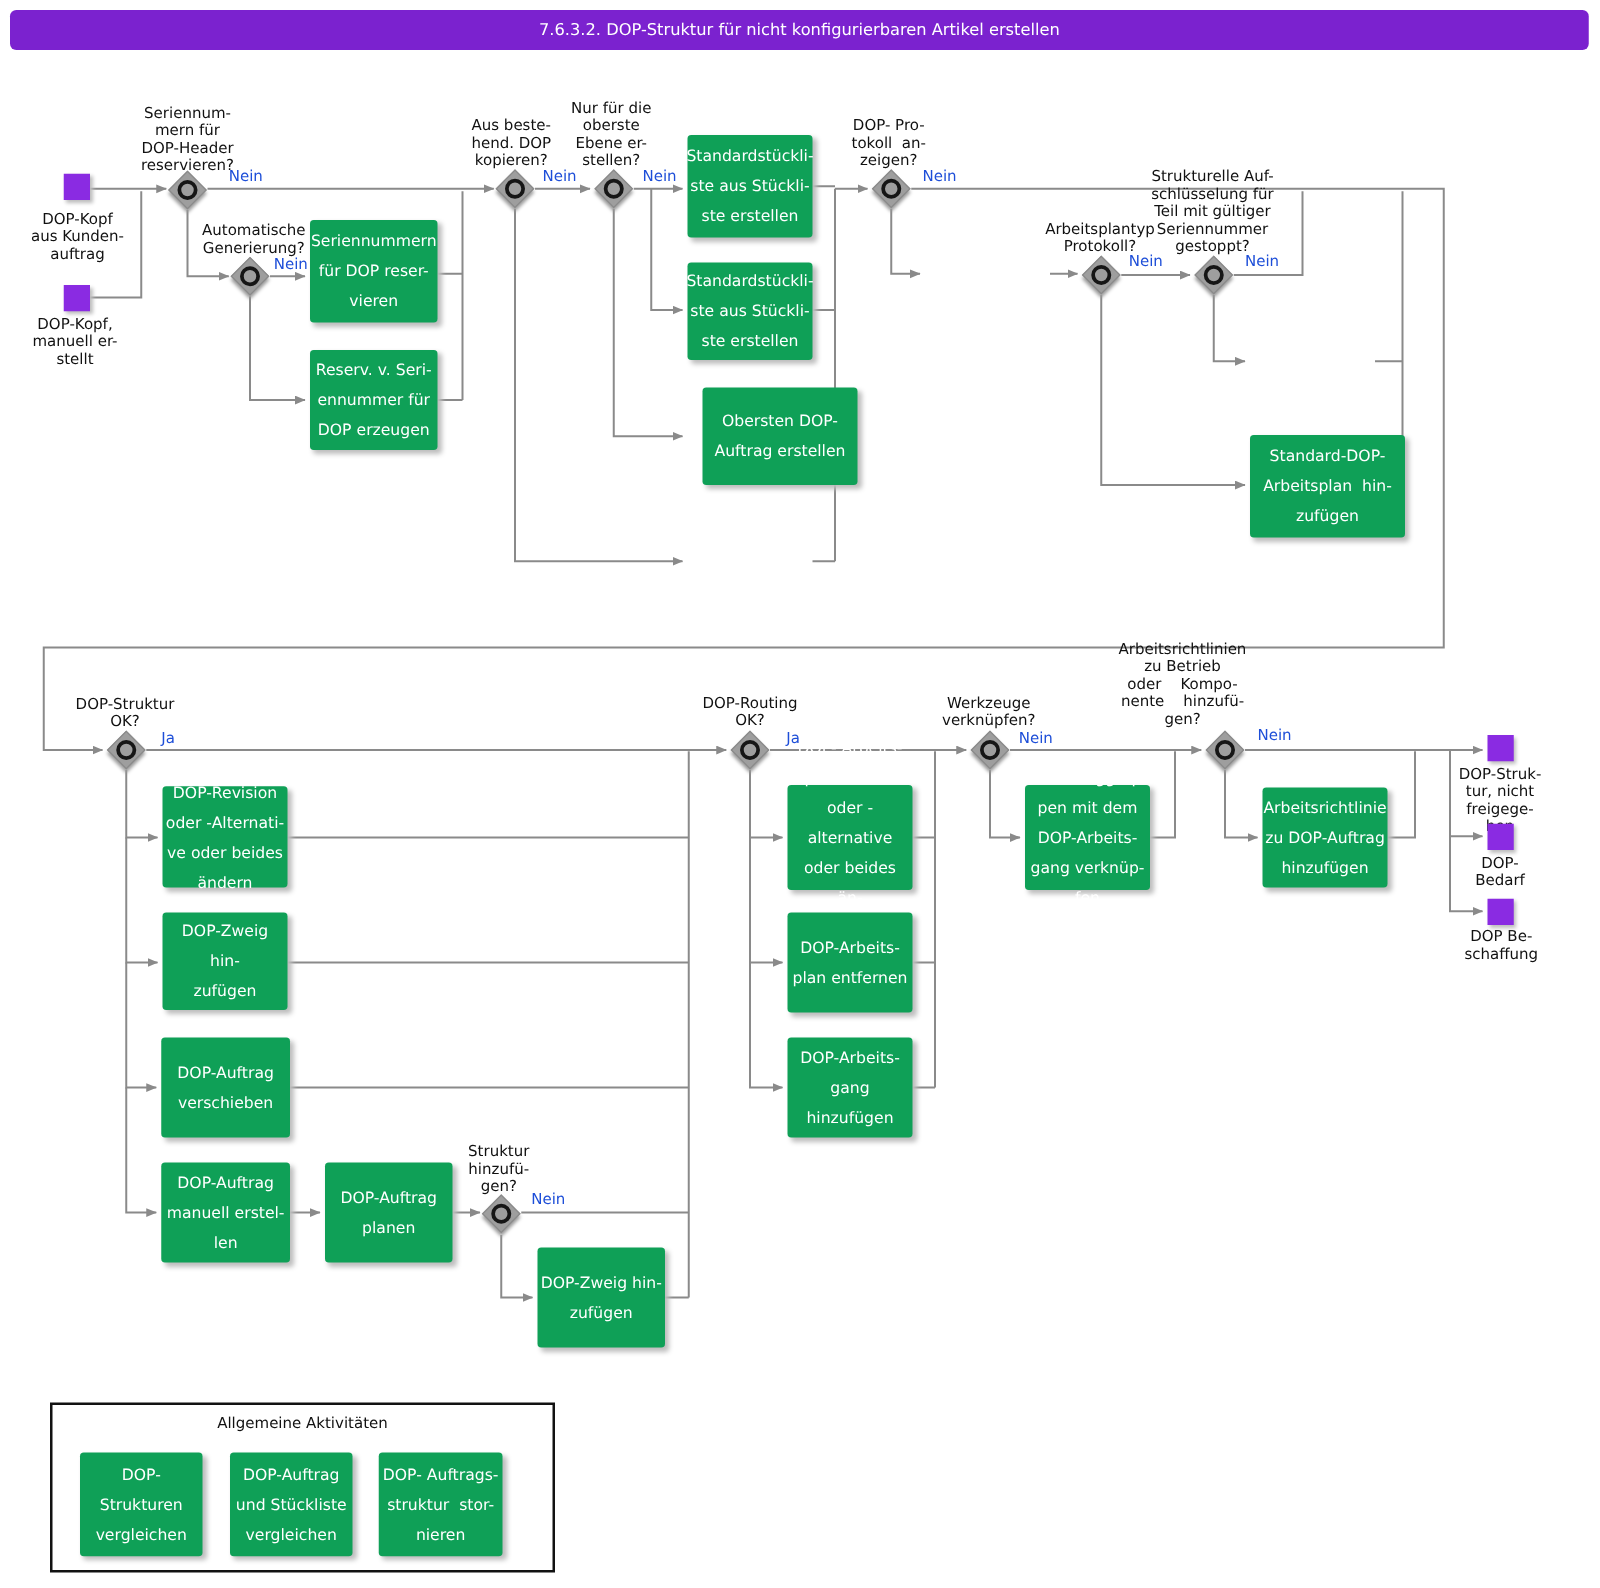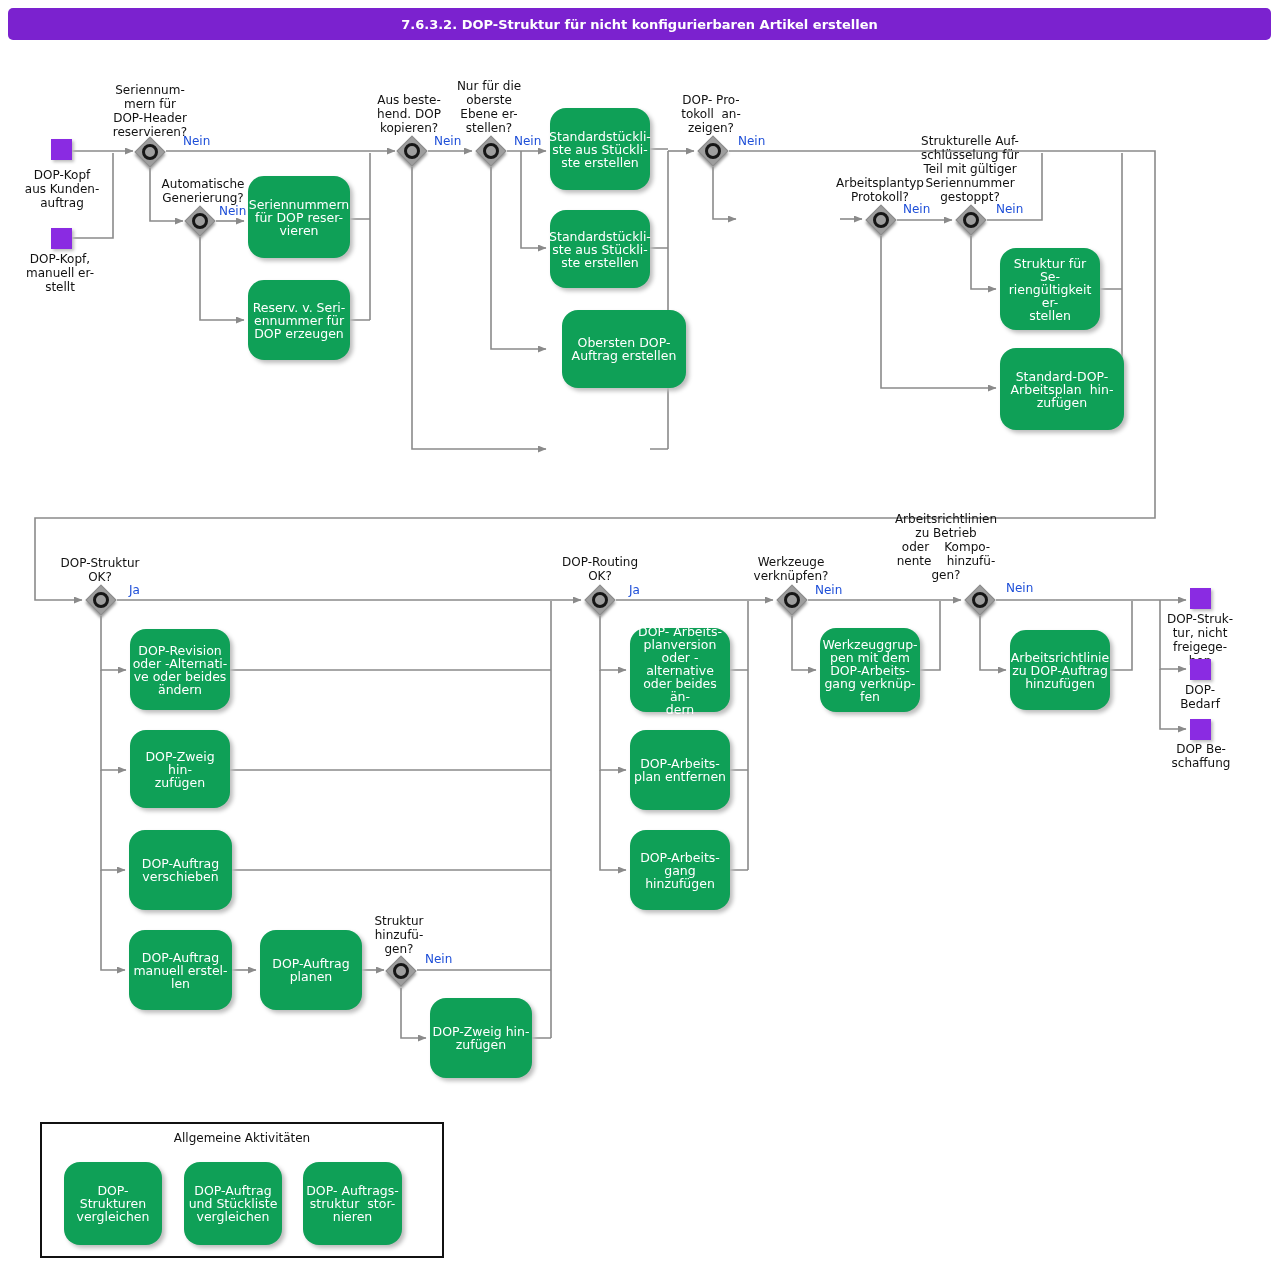--- a/index.html
+++ b/index.html
@@ -1,25 +1,25 @@
 <!DOCTYPE html>
 <html><head>
 <meta charset="utf-8">
 <style>
   html,body{margin:0;padding:0;background:#ffffff;}
   .canvas{position:relative;width:1280px;height:1270px;background:#ffffff;
           font-family:"DejaVu Sans",sans-serif;overflow:hidden;}
   .header-bar{position:absolute;left:8px;top:8px;width:1263px;height:32px;
-          background:#7b22cf;border-radius:5px;color:#ffffff;font-weight:bold;
+          background:#7b22cf;border-radius:5px;color:#ffffff;font-weight:normal;
           font-size:13px;display:flex;align-items:center;justify-content:center;z-index:2;}
   svg.connectors{position:absolute;left:0;top:0;z-index:1;}
   .ln{fill:none;stroke:#8a8a8a;stroke-width:1.6;}
-  .activity{position:absolute;background:#0fa057;color:#ffffff;border-radius:16px;
+  .activity{position:absolute;background:#0fa057;color:#ffffff;border-radius:3px;
           display:flex;align-items:center;justify-content:center;text-align:center;
-          font-size:12.5px;line-height:13px;white-space:pre-wrap;
+          font-size:12.5px;line-height:24px;white-space:pre-wrap;
           box-shadow:3px 3px 4px #bdbdbd;z-index:2;box-sizing:border-box;padding:2px;}
   .diamond{position:absolute;width:22px;height:22px;background:#9e9e9e;
           border:1px solid #8a8a8a;transform:rotate(45deg);
           box-shadow:2px 2px 3px #9a9a9a;z-index:3;
           display:flex;align-items:center;justify-content:center;box-sizing:border-box;}
   .ring{width:10px;height:10px;border:3px solid #161616;border-radius:50%;background:transparent;}
   .snode{position:absolute;width:21px;height:21px;background:#8a2be2;
           box-shadow:2px 2px 3px #bdbdbd;z-index:3;}
   .nlabel{position:absolute;transform:translateX(-50%);text-align:center;
           font-size:12px;line-height:14px;color:#111111;white-space:pre-wrap;z-index:2;}
@@ -219,23 +219,20 @@
 ennummer für
 DOP erzeugen</div>
   <div class="activity" style="left:550px;top:108px;width:100px;height:82px">Standardstückli-
 ste aus Stückli-
 ste erstellen</div>
   <div class="activity" style="left:550px;top:210px;width:100px;height:78px">Standardstückli-
 ste aus Stückli-
 ste erstellen</div>
   <div class="activity" style="left:562px;top:310px;width:124px;height:78px">Obersten DOP-
 Auftrag erstellen</div>
-  <div class="activity" style="left:1000px;top:248px;width:100px;height:82px">Struktur für Se-
-riengültigkeit er-
-stellen</div>
   <div class="activity" style="left:1000px;top:348px;width:124px;height:82px">Standard-DOP-
 Arbeitsplan  hin-
 zufügen</div>
   <div class="activity" style="left:130px;top:629px;width:100px;height:81px">DOP-Revision
 oder -Alternati-
 ve oder beides
 ändern</div>
   <div class="activity" style="left:130px;top:730px;width:100px;height:78px">DOP-Zweig hin-
 zufügen</div>
   <div class="activity" style="left:129px;top:830px;width:103px;height:80px">DOP-Auftrag

